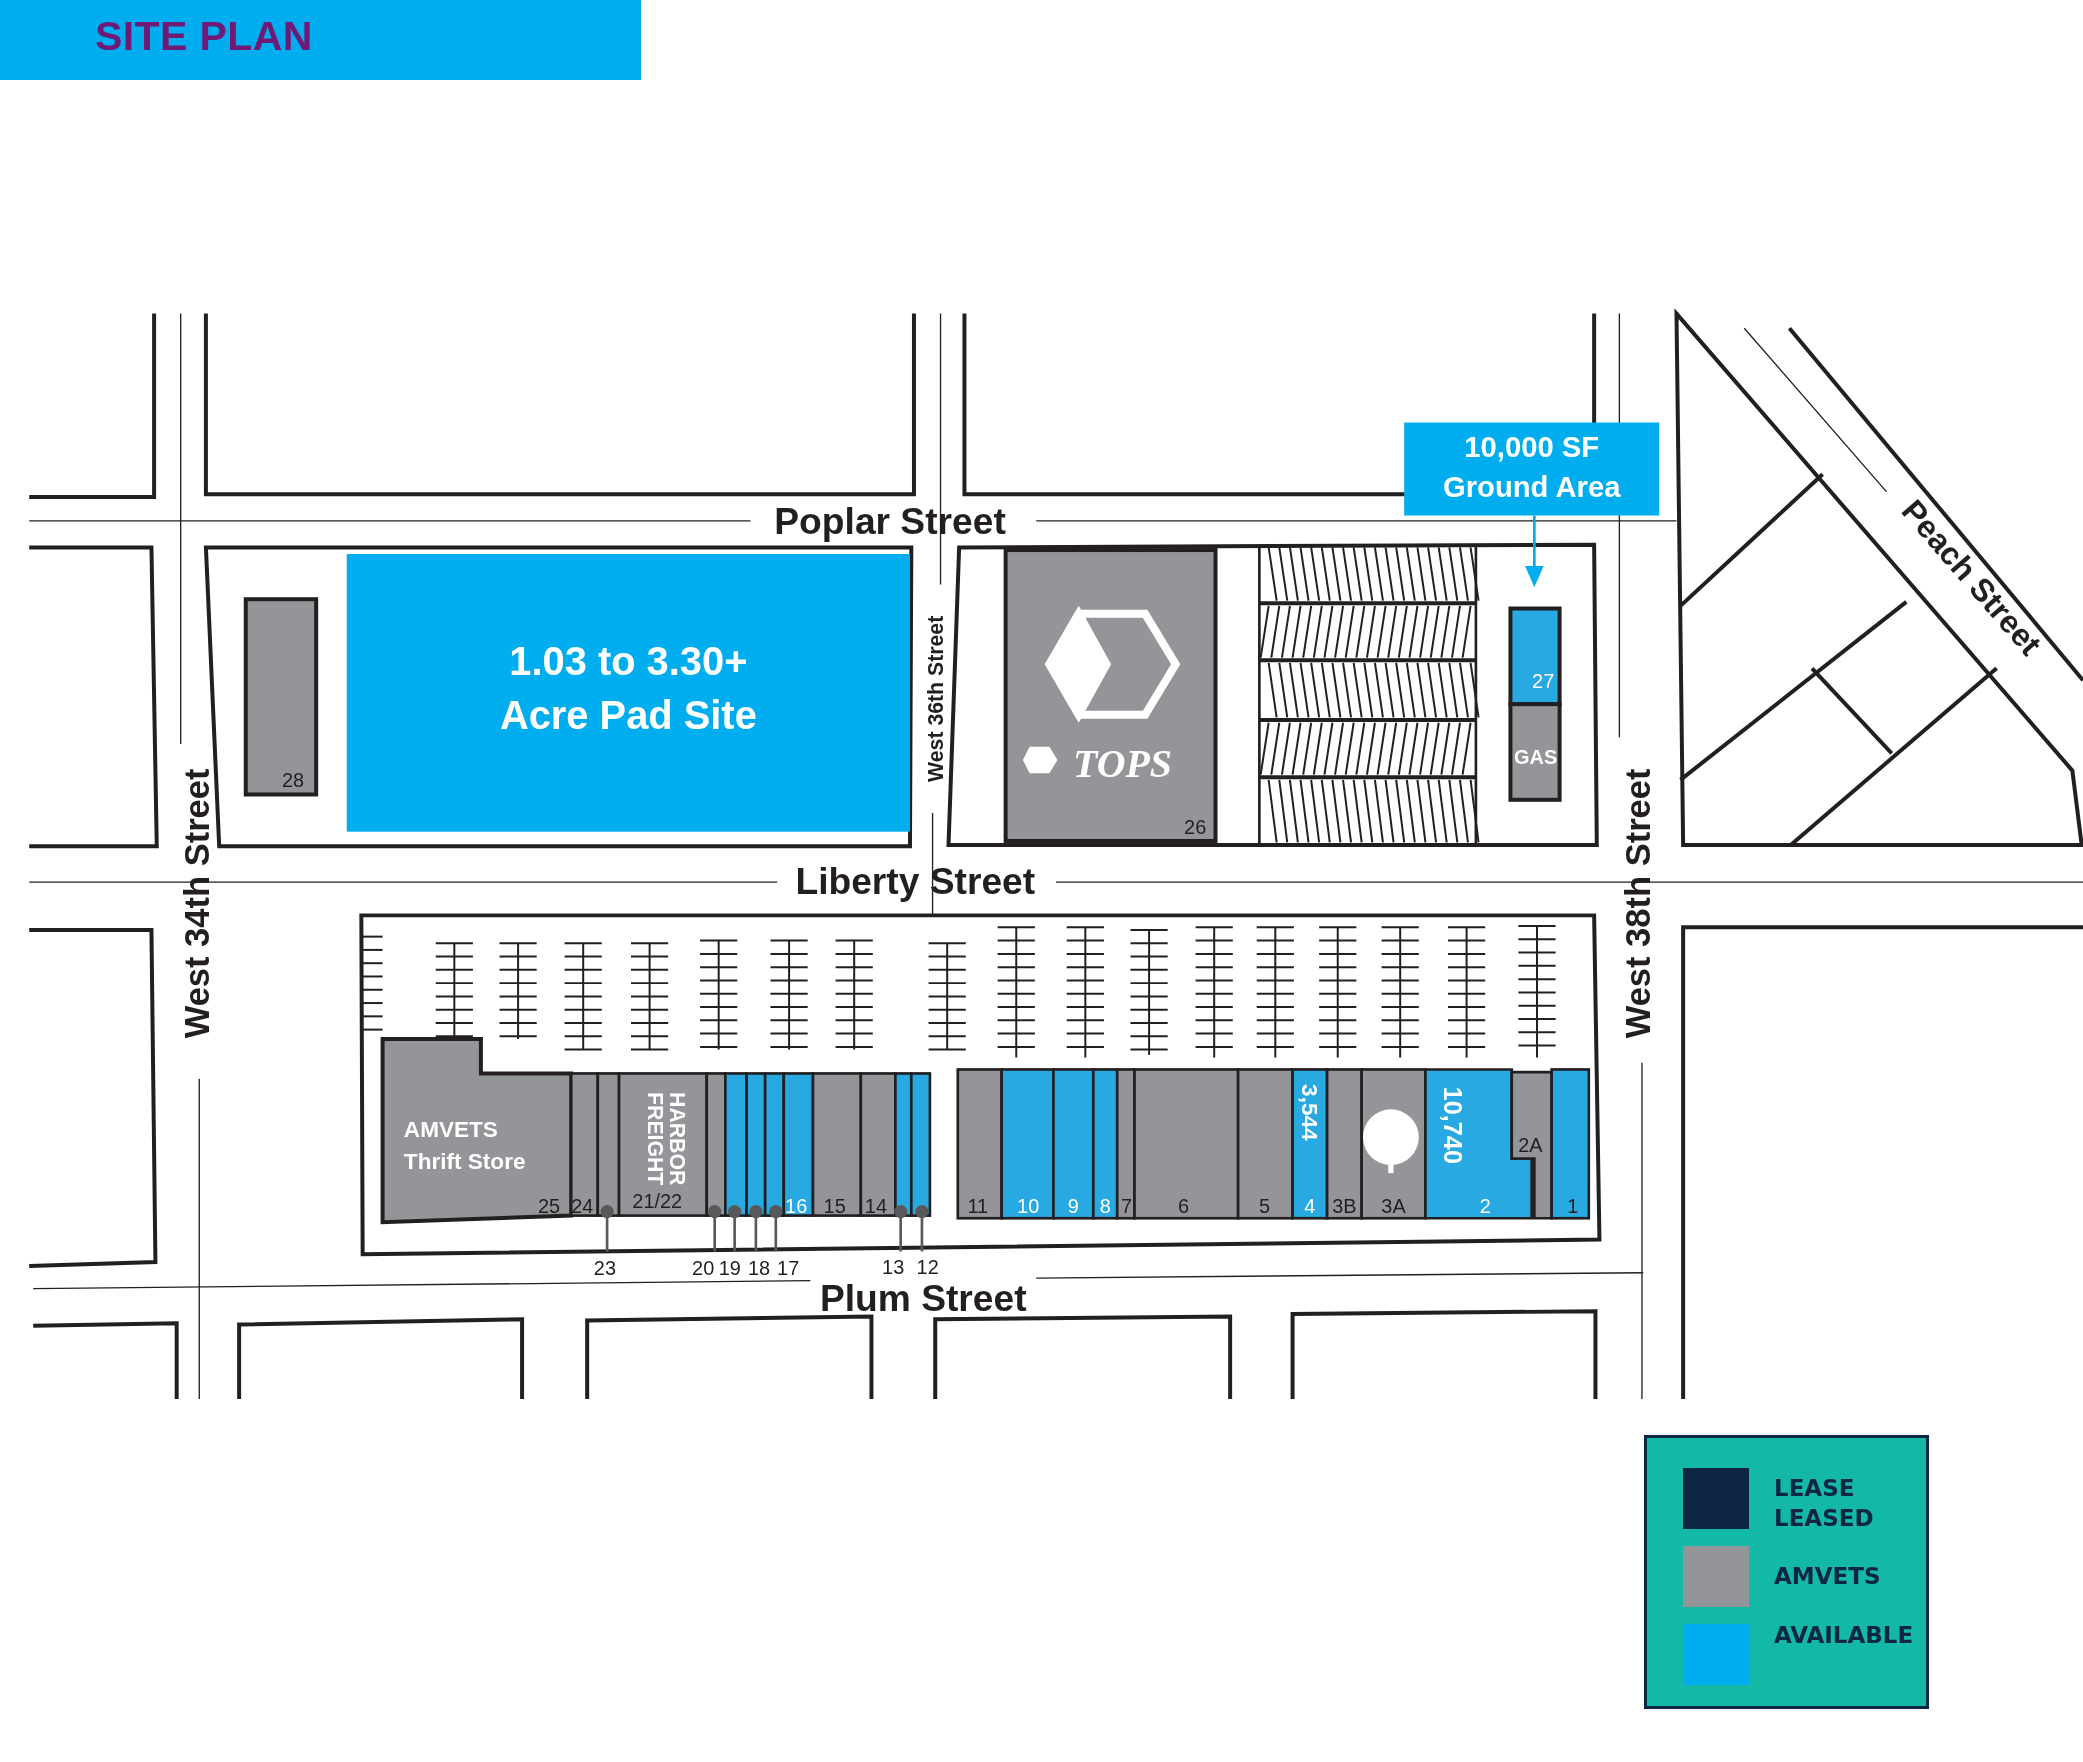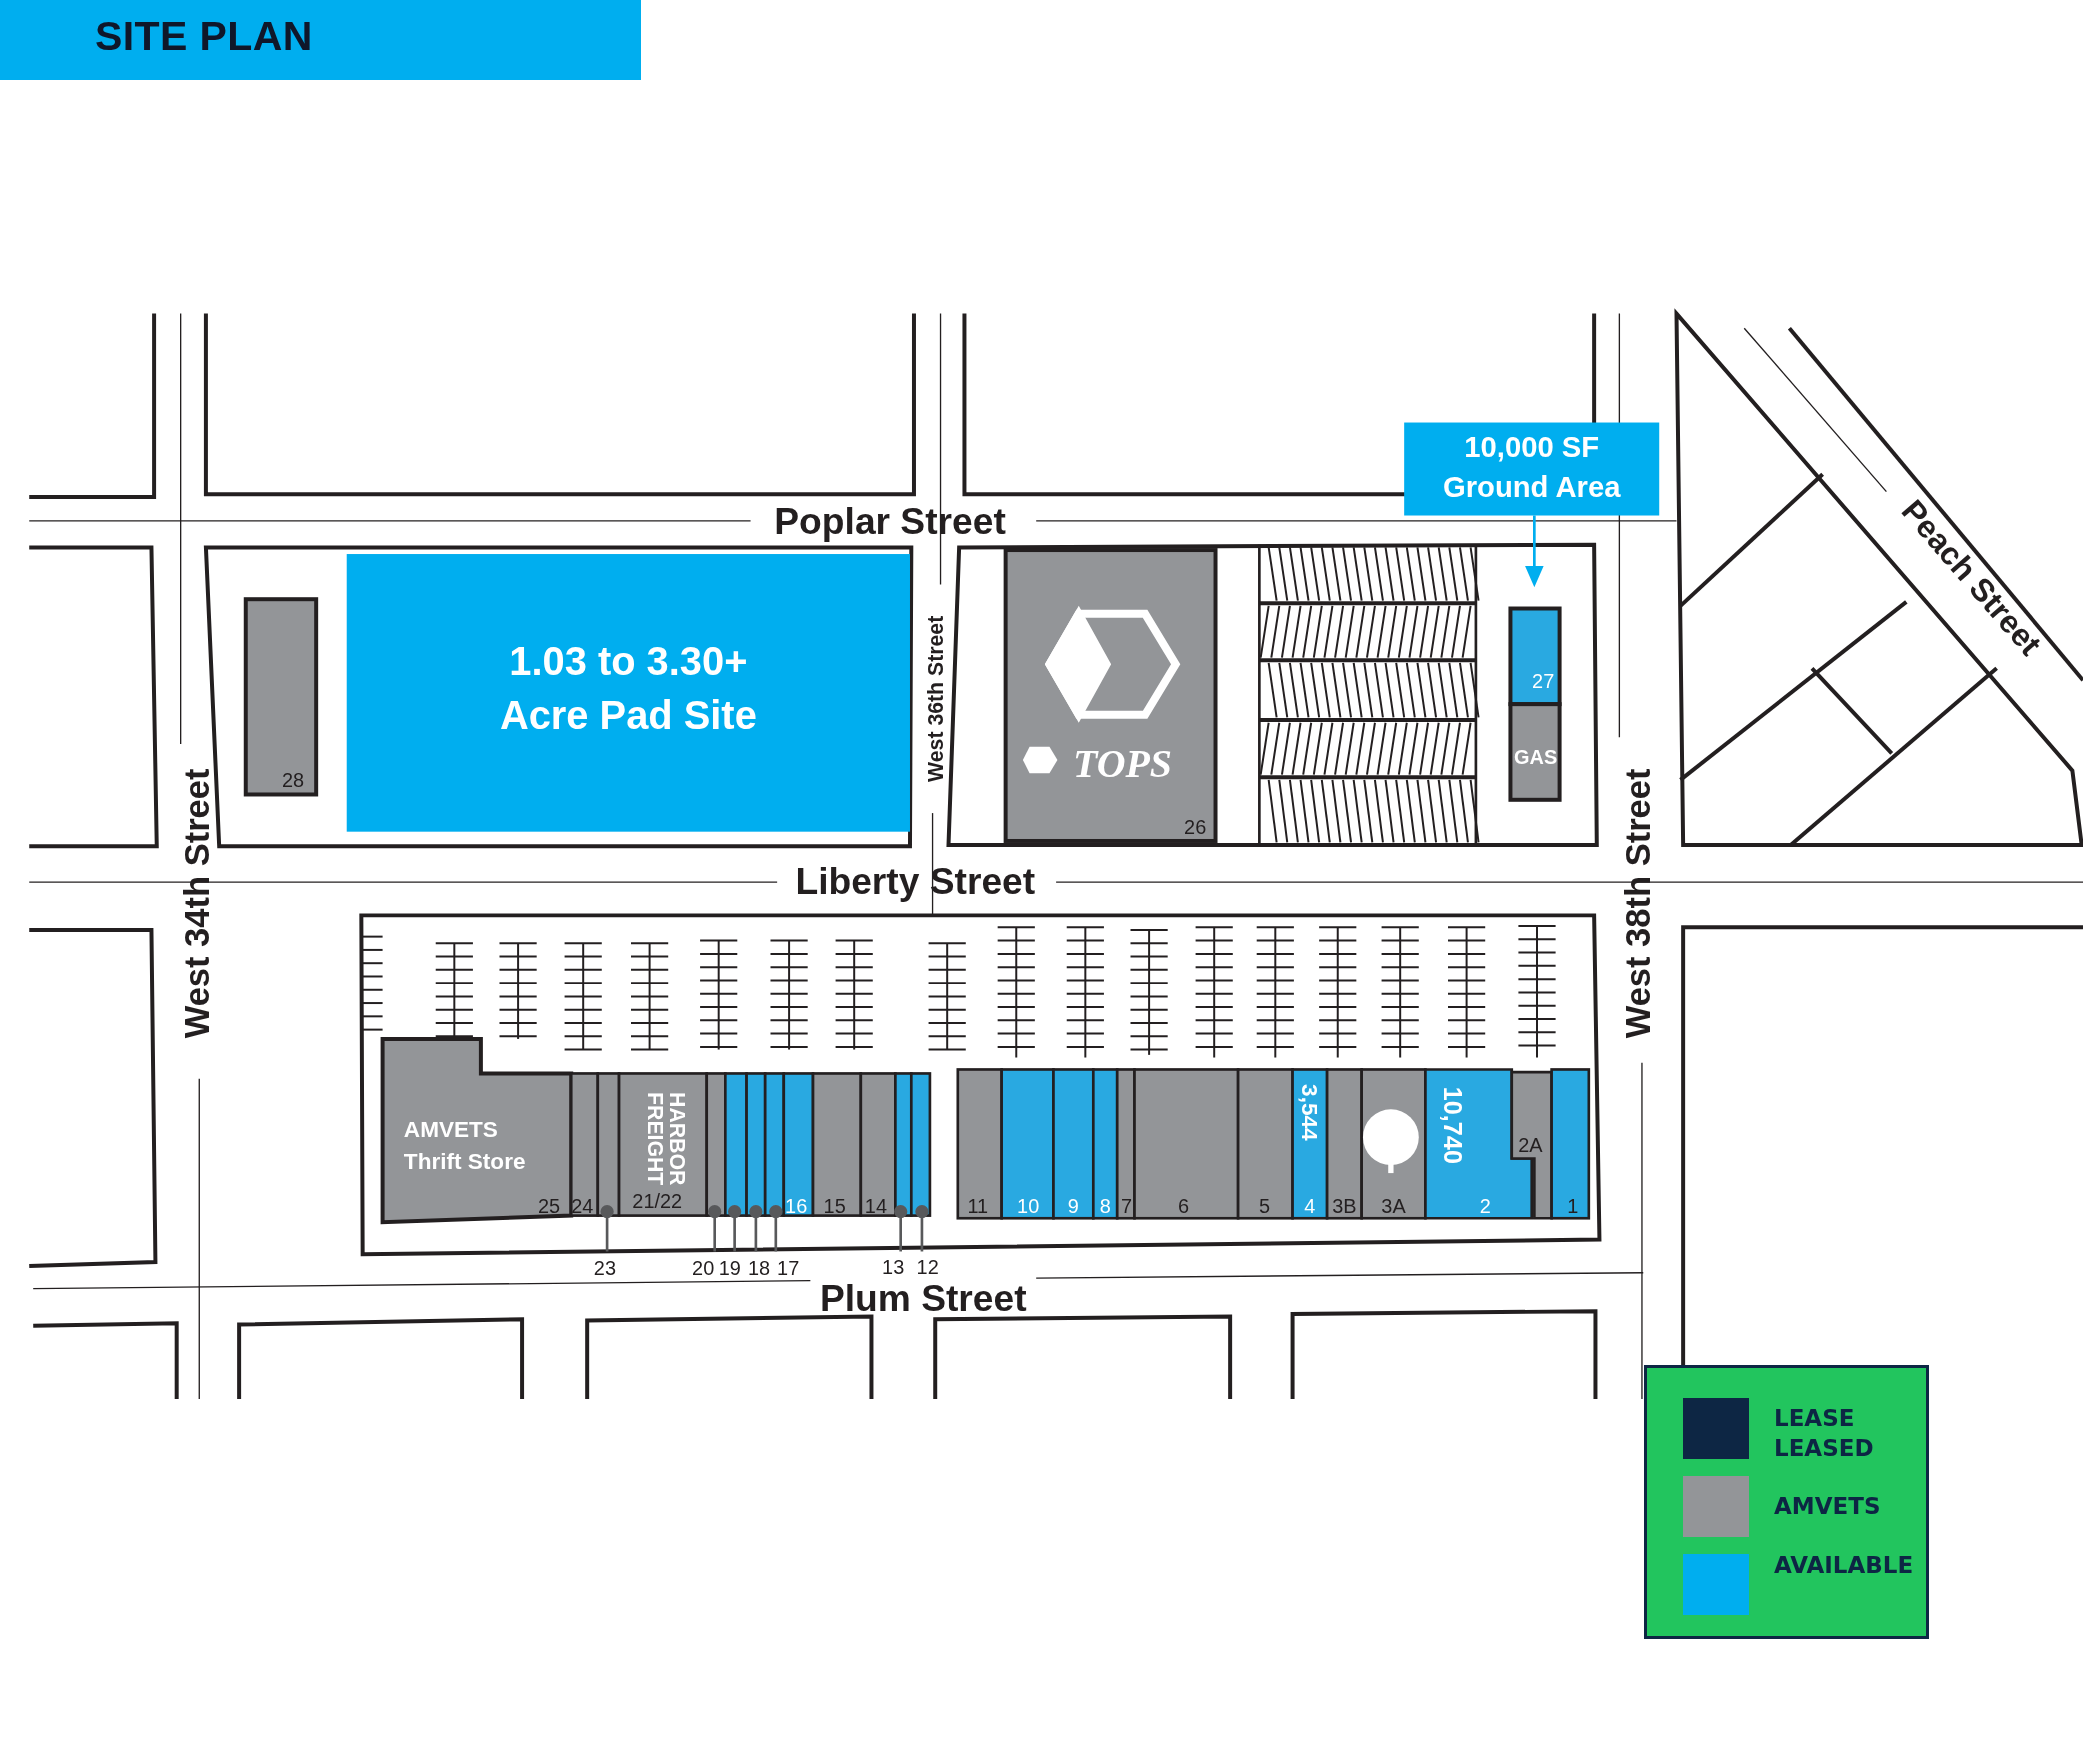--- a/index.html
+++ b/index.html
@@ -1,22 +1,22 @@
 <!DOCTYPE html>
 <html style="font-size:14.3px"><head>
 <meta charset="utf-8">
 <style>
   html,body{margin:0;padding:0;background:#ffffff;}
   body{width:2083px;height:1763px;position:relative;overflow:hidden;font-family:"Liberation Sans",sans-serif;}
   .header-bar{position:absolute;left:0;top:0;width:641px;height:80px;background:#00aeef;}
-  .header-title{position:absolute;left:95px;top:12.5px;font-size:41px;font-weight:bold;color:#0f172a;font-family:"Liberation Sans",sans-serif;letter-spacing:0.4px;}
+  .header-title{position:absolute;left:95px;top:12.5px;font-size:41px;font-weight:bold;color:#701a75;font-family:"Liberation Sans",sans-serif;letter-spacing:0.4px;}
   svg.map{position:absolute;left:0;top:0;}
   .st-lbl{font-family:"Liberation Sans",sans-serif;font-weight:bold;fill:#231f20;}
   .u-num{font-family:"Liberation Sans",sans-serif;font-size:15px;}
-  .legend{position:absolute;left:1644px;top:1365px;width:285px;height:274px;border:3.6px solid #0d2644;box-sizing:border-box;background:#22c55e;}
+  .legend{position:absolute;left:1644px;top:1435px;width:285px;height:274px;border:3.6px solid #0d2644;box-sizing:border-box;background:#14b8a6;}
   .legend .sw{position:absolute;left:36px;width:66px;height:61px;}
   .legend .lt{position:absolute;left:127px;font-weight:bold;font-size:23px;color:#0d2644;line-height:29.6px;font-family:"DejaVu Sans",sans-serif;}
 </style>
 </head>
 <body>
 
 <div class="header-bar">
   <div class="header-title">SITE PLAN</div>
 </div>
 

